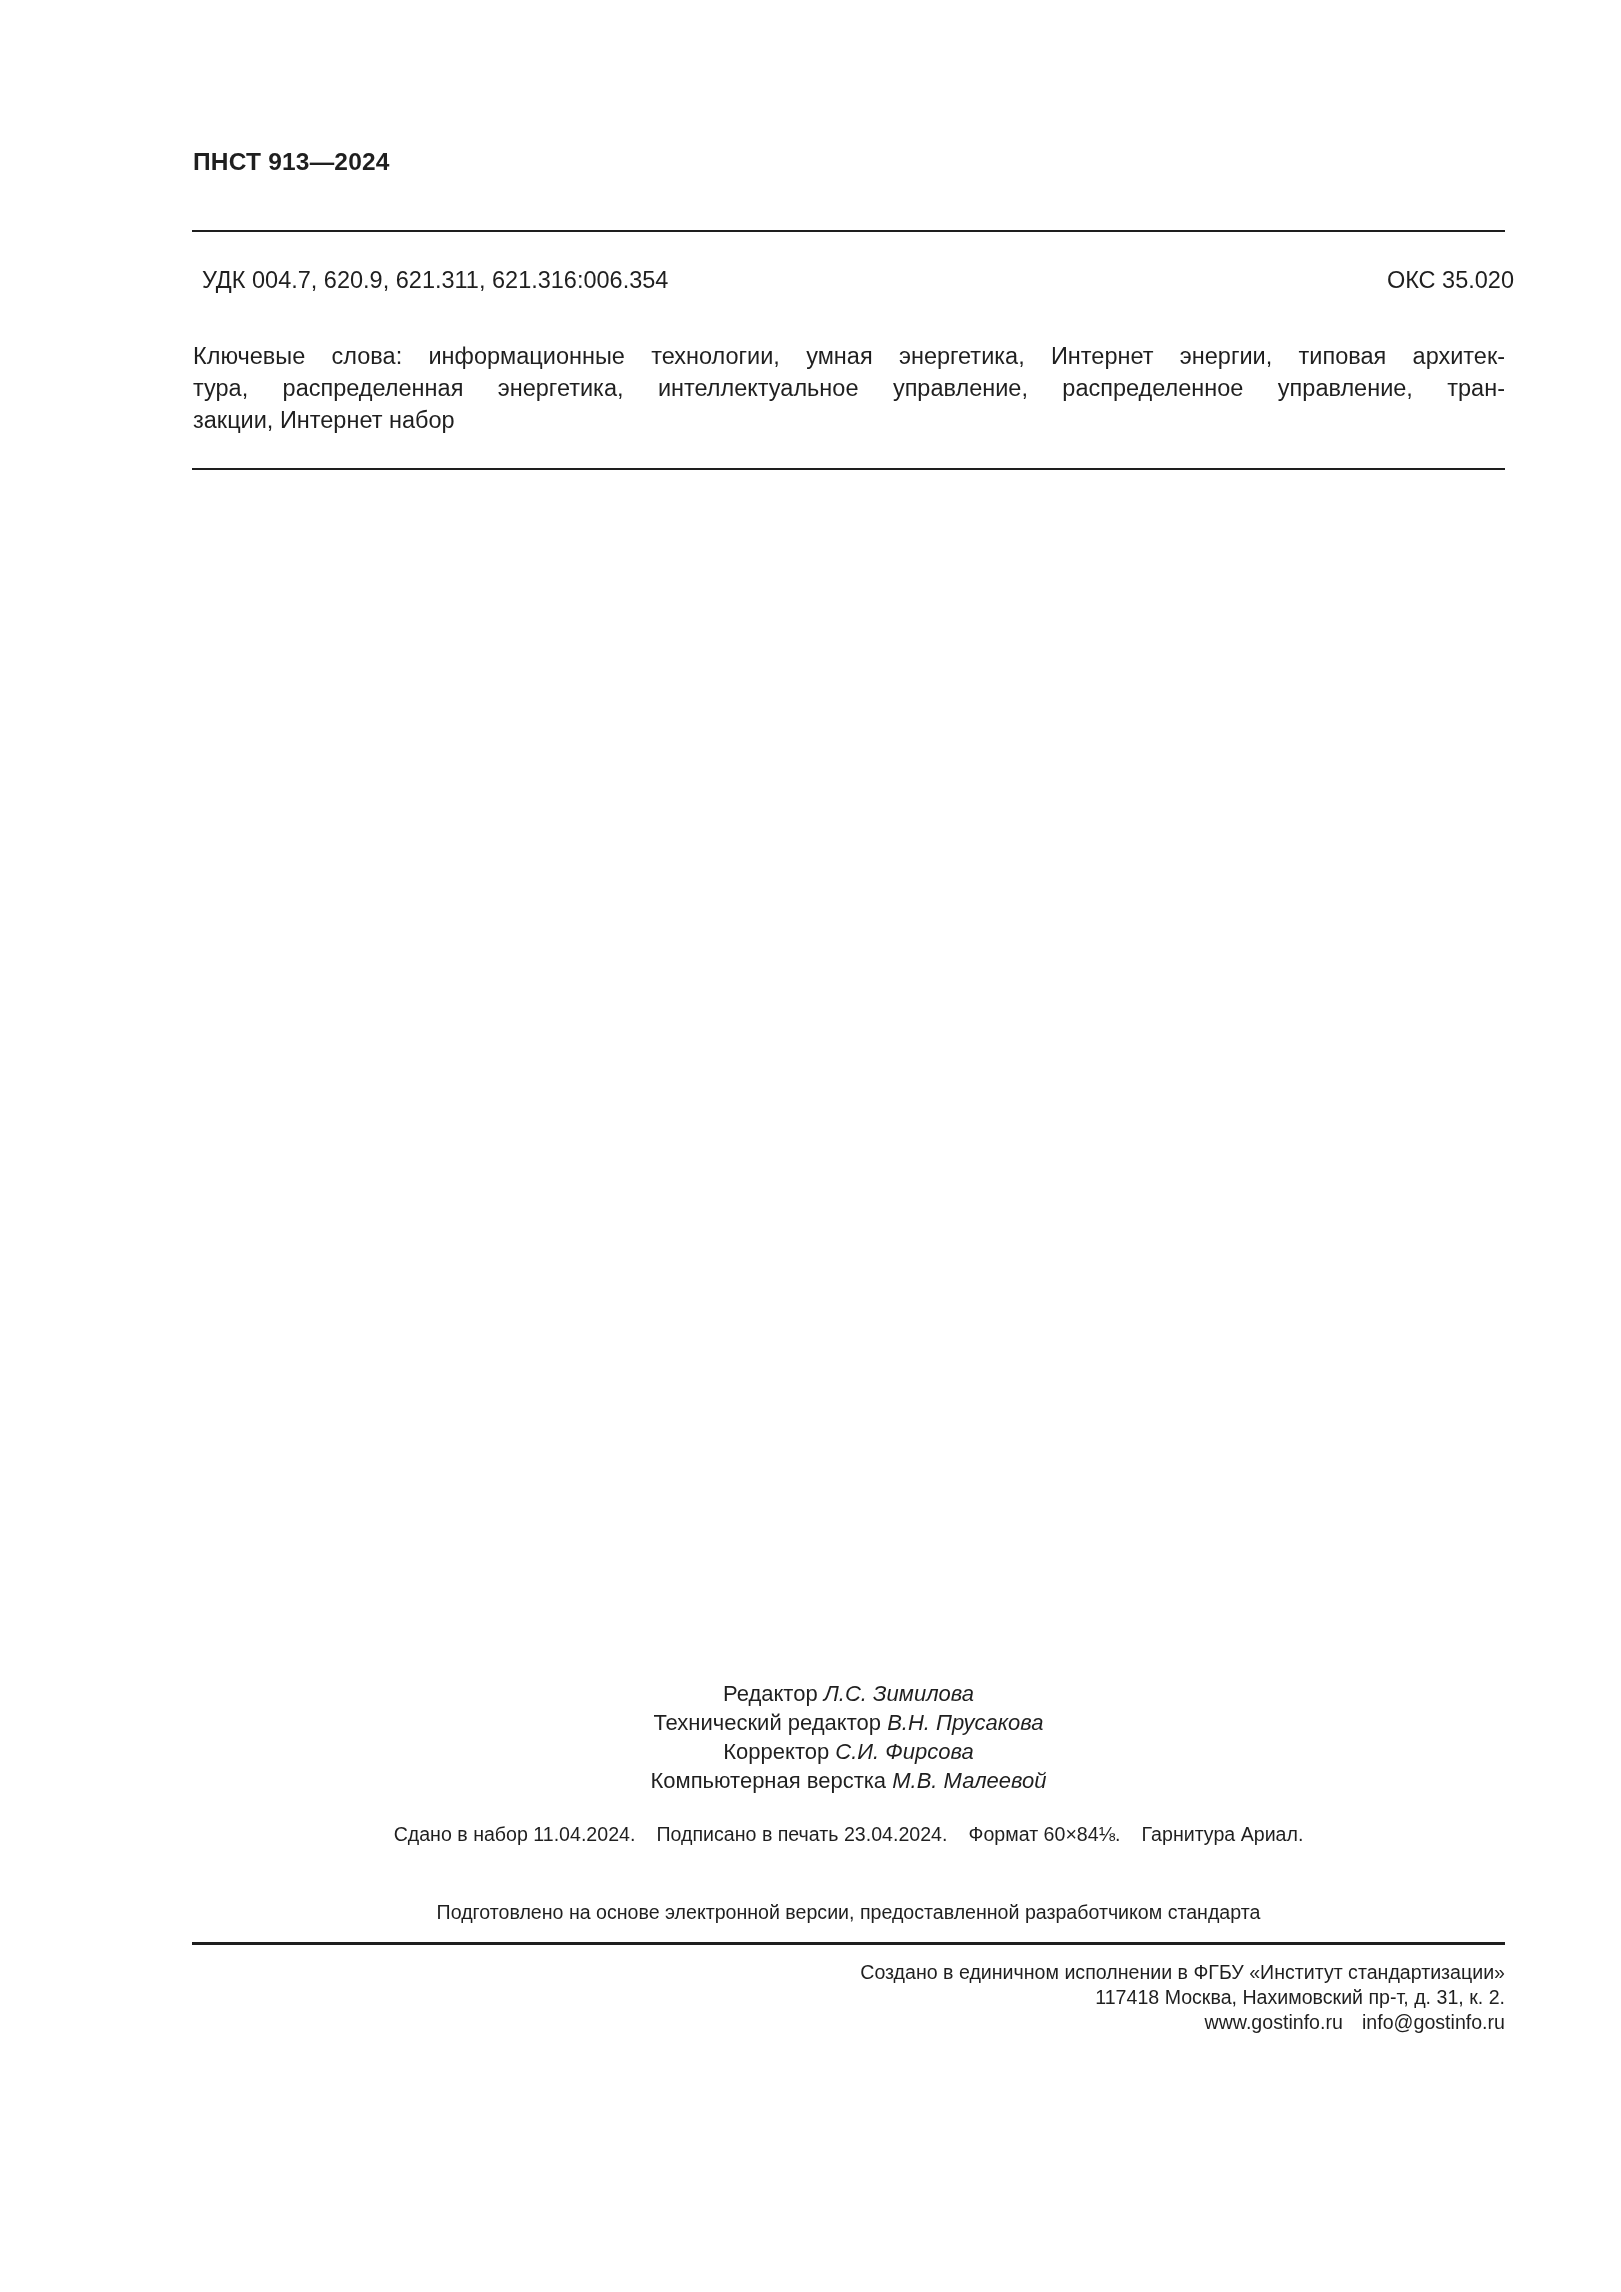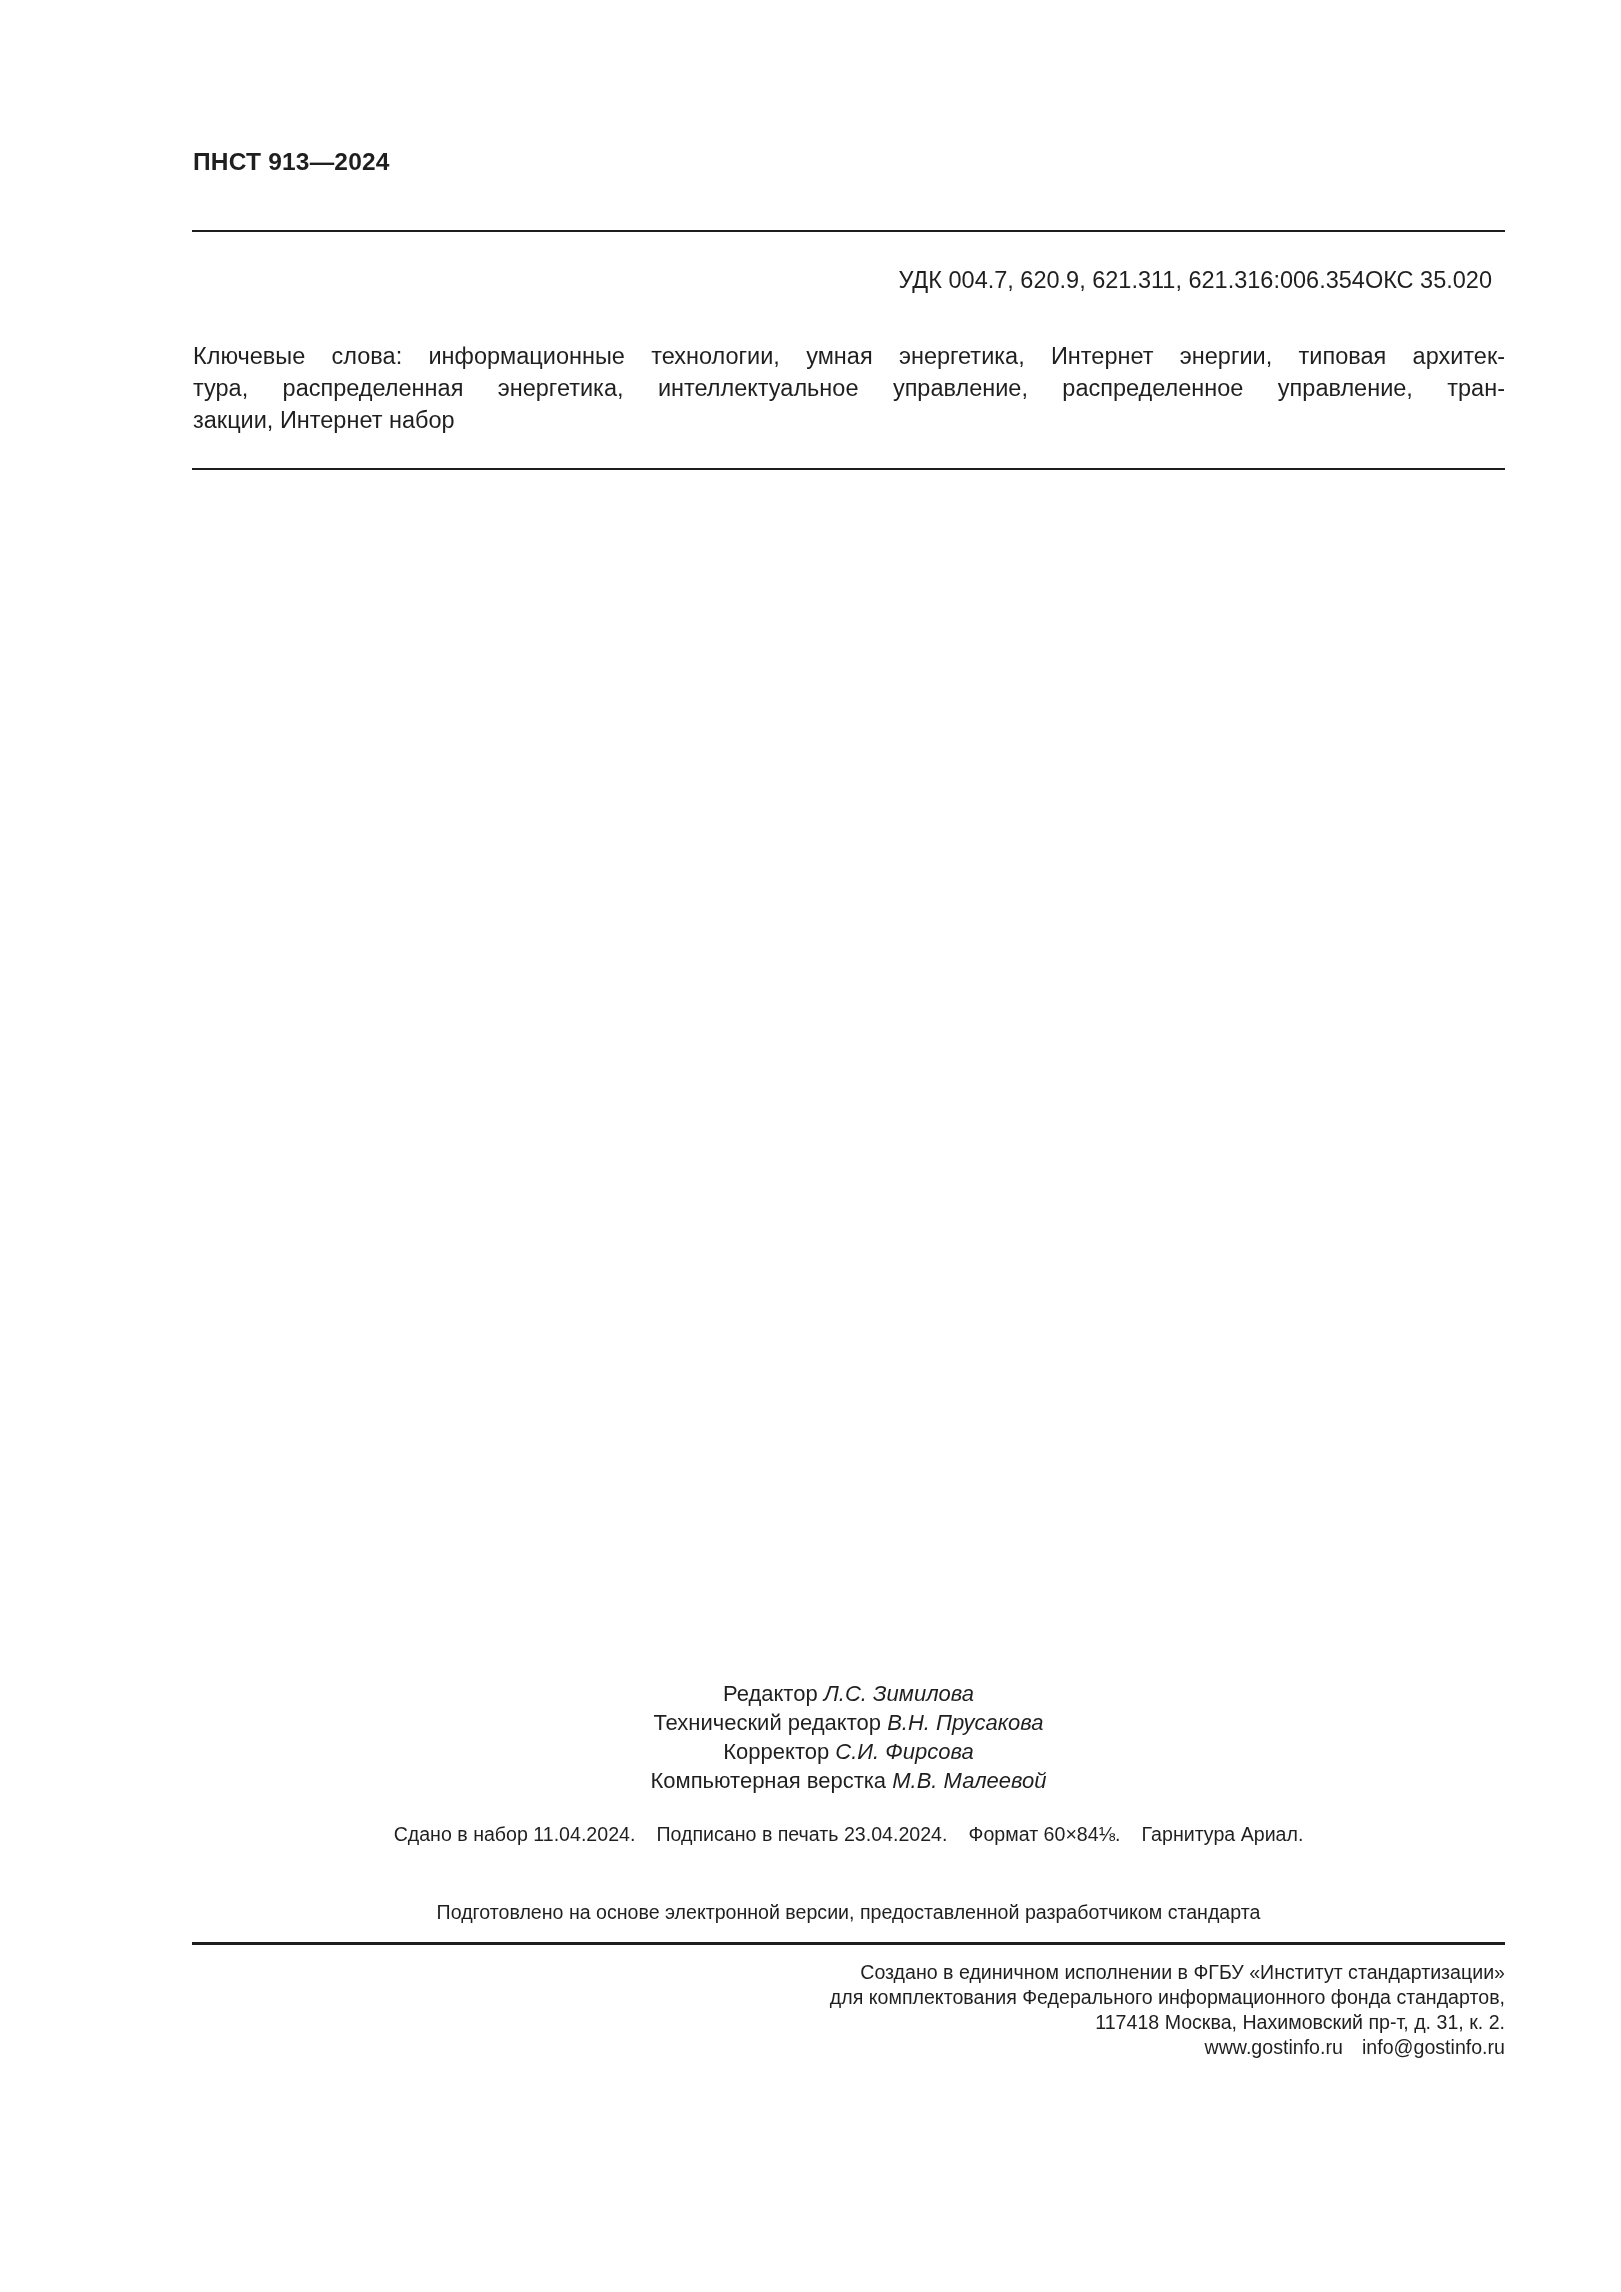--- a/index.html
+++ b/index.html
@@ -4,21 +4,21 @@
 <style>
   html, body { margin: 0; padding: 0; background: #ffffff; }
   body { width: 1621px; height: 2293px; position: relative; overflow: hidden;
          font-family: "Liberation Sans", sans-serif; color: #1f1f1f; }
   .abs { position: absolute; }
   .title { left: 193px; top: 148px; font-size: 24.5px; font-weight: bold; letter-spacing: 0.2px; }
   .rule { position: absolute; left: 192px; width: 1313px; background: #1e1e1e; }
   .rule-top { top: 230px; height: 2px; }
   .rule-kw { top: 468px; height: 2px; }
   .rule-bottom { top: 1942px; height: 2.9px; }
-  .classif-row { left: 180px; top: 267px; width: 1312px; font-size: 23.5px; display: flex; justify-content: flex-end; }
+  .classif-row { left: 202px; top: 267px; width: 1312px; font-size: 23.5px; display: flex; justify-content: space-between; }
   .keywords { left: 193px; top: 340px; width: 1312px; font-size: 23.5px; line-height: 32px; text-align: justify; text-align-last: left; }
   .credits { left: 192px; top: 1679px; width: 1313px; text-align: center; font-size: 22px; line-height: 29px; }
   .credits .name { font-style: italic; }
   .imprint { left: 192px; top: 1822px; width: 1313px; text-align: center; font-size: 19.6px; line-height: 25.5px; }
   .imprint .gap { display: inline-block; width: 15.7px; }
   .prepared { left: 192px; top: 1901px; width: 1313px; text-align: center; font-size: 19.6px; }
   .publisher { left: 192px; top: 1960px; width: 1313px; text-align: right; font-size: 19.6px; line-height: 25px; }
   .publisher .gap { display: inline-block; width: 13.7px; }
 </style>
 </head>
@@ -68,20 +68,19 @@
     <span>Гарнитура Ариал.</span>
   </div>
 </div>
 
 <div class="abs prepared">Подготовлено на основе электронной версии, предоставленной разработчиком стандарта</div>
 
 <div class="rule rule-bottom"></div>
 
 <div class="abs publisher">
   <div>Создано в единичном исполнении в ФГБУ «Институт стандартизации»</div>
-  <div>для комплектования Федерального информационного фонда стандартов,</div>
   <div>117418 Москва, Нахимовский пр-т, д. 31, к. 2.</div>
   <div>
     <span>www.gostinfo.ru</span><span class="gap"></span>
     <span>info@gostinfo.ru</span>
   </div>
 </div>
 
 
 </body></html>

